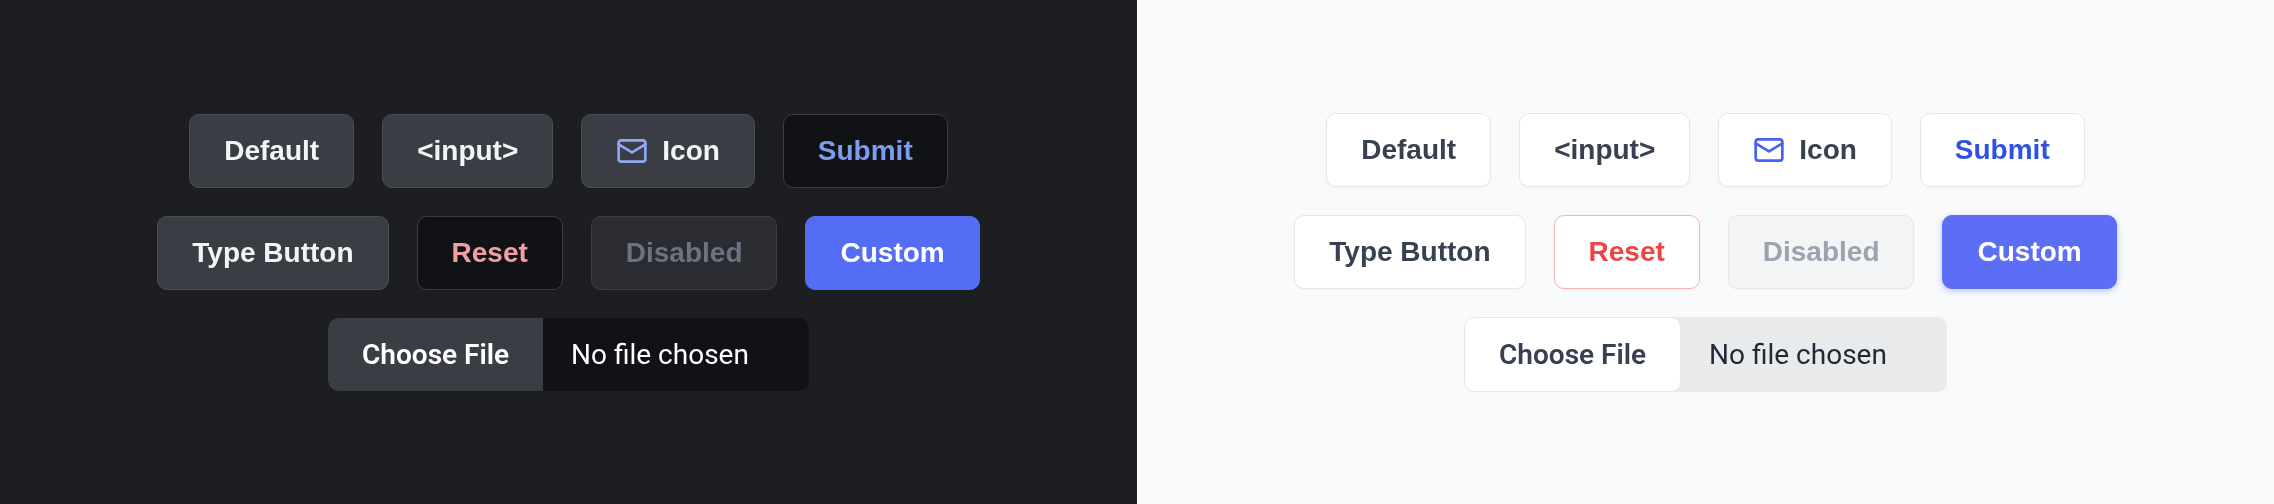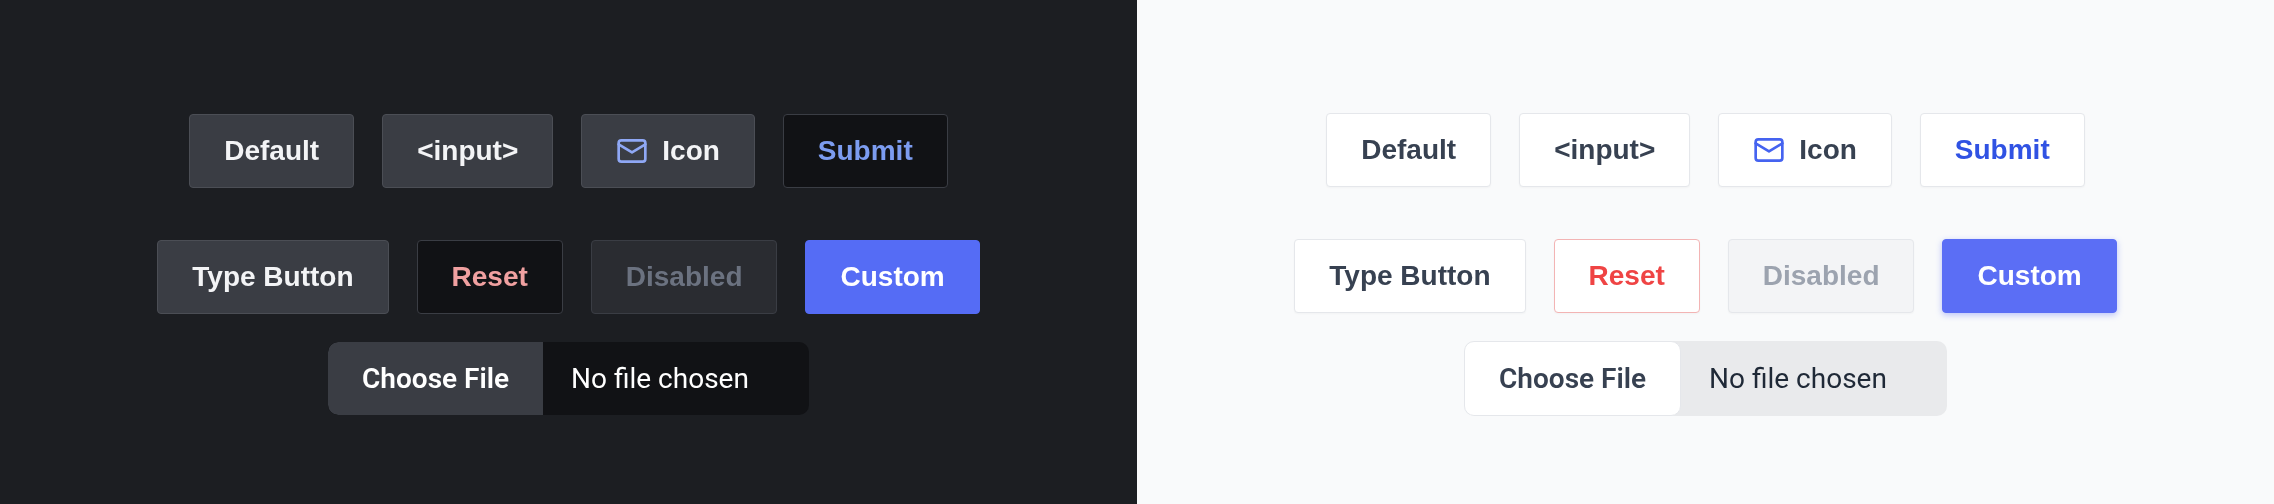--- a/index.html
+++ b/index.html
@@ -37,28 +37,27 @@
       display: flex;
       gap: 28px;
       align-items: center;
       justify-content: center;
     }
 
     .btn {
       font-size: 28px;
       font-weight: 600;
       padding: 20px 34px;
-      border-radius: 4px;
+      border-radius: 10px;
       border: 1px solid transparent;
       cursor: pointer;
       display: inline-flex;
       align-items: center;
       gap: 14px;
       white-space: nowrap;
-      margin-top: 24px;
     }
 
     
     .dark .btn {
       background: #3a3d44;
       color: #f3f4f6;
       border: 1px solid #4b4e55;
     }
 
     .dark .btn.submit {

